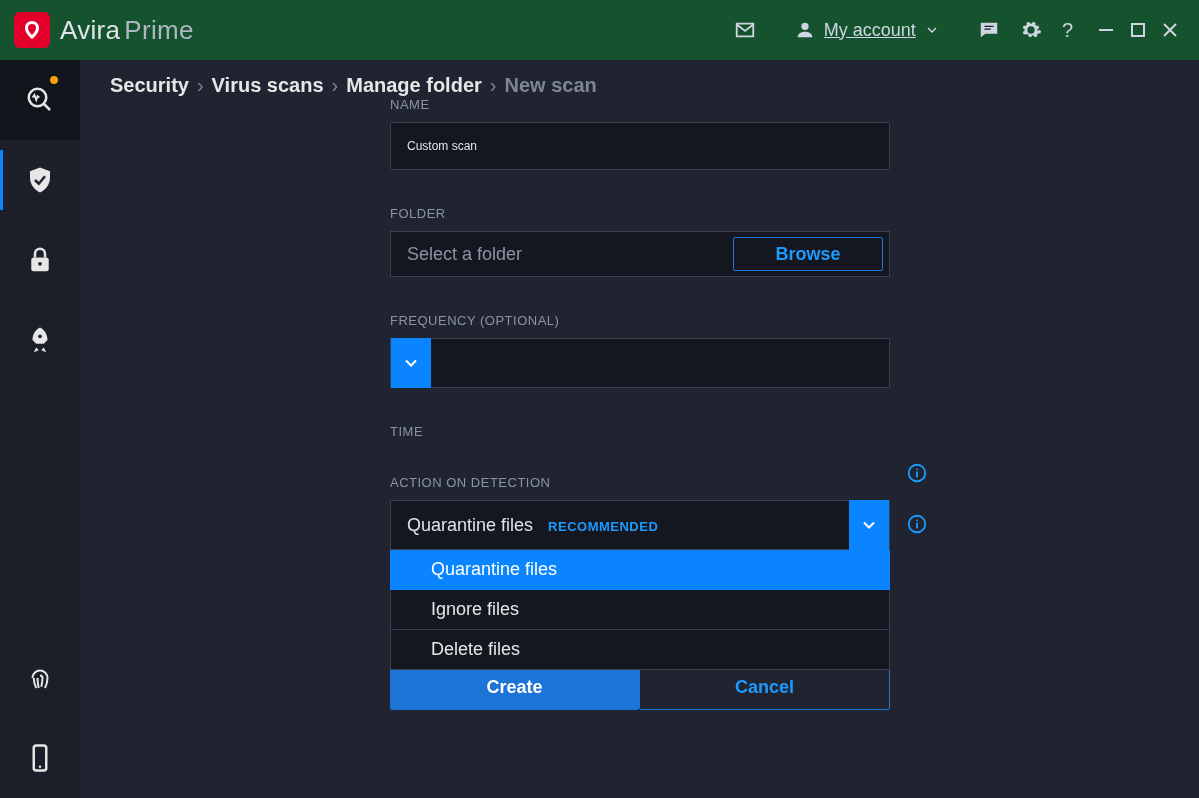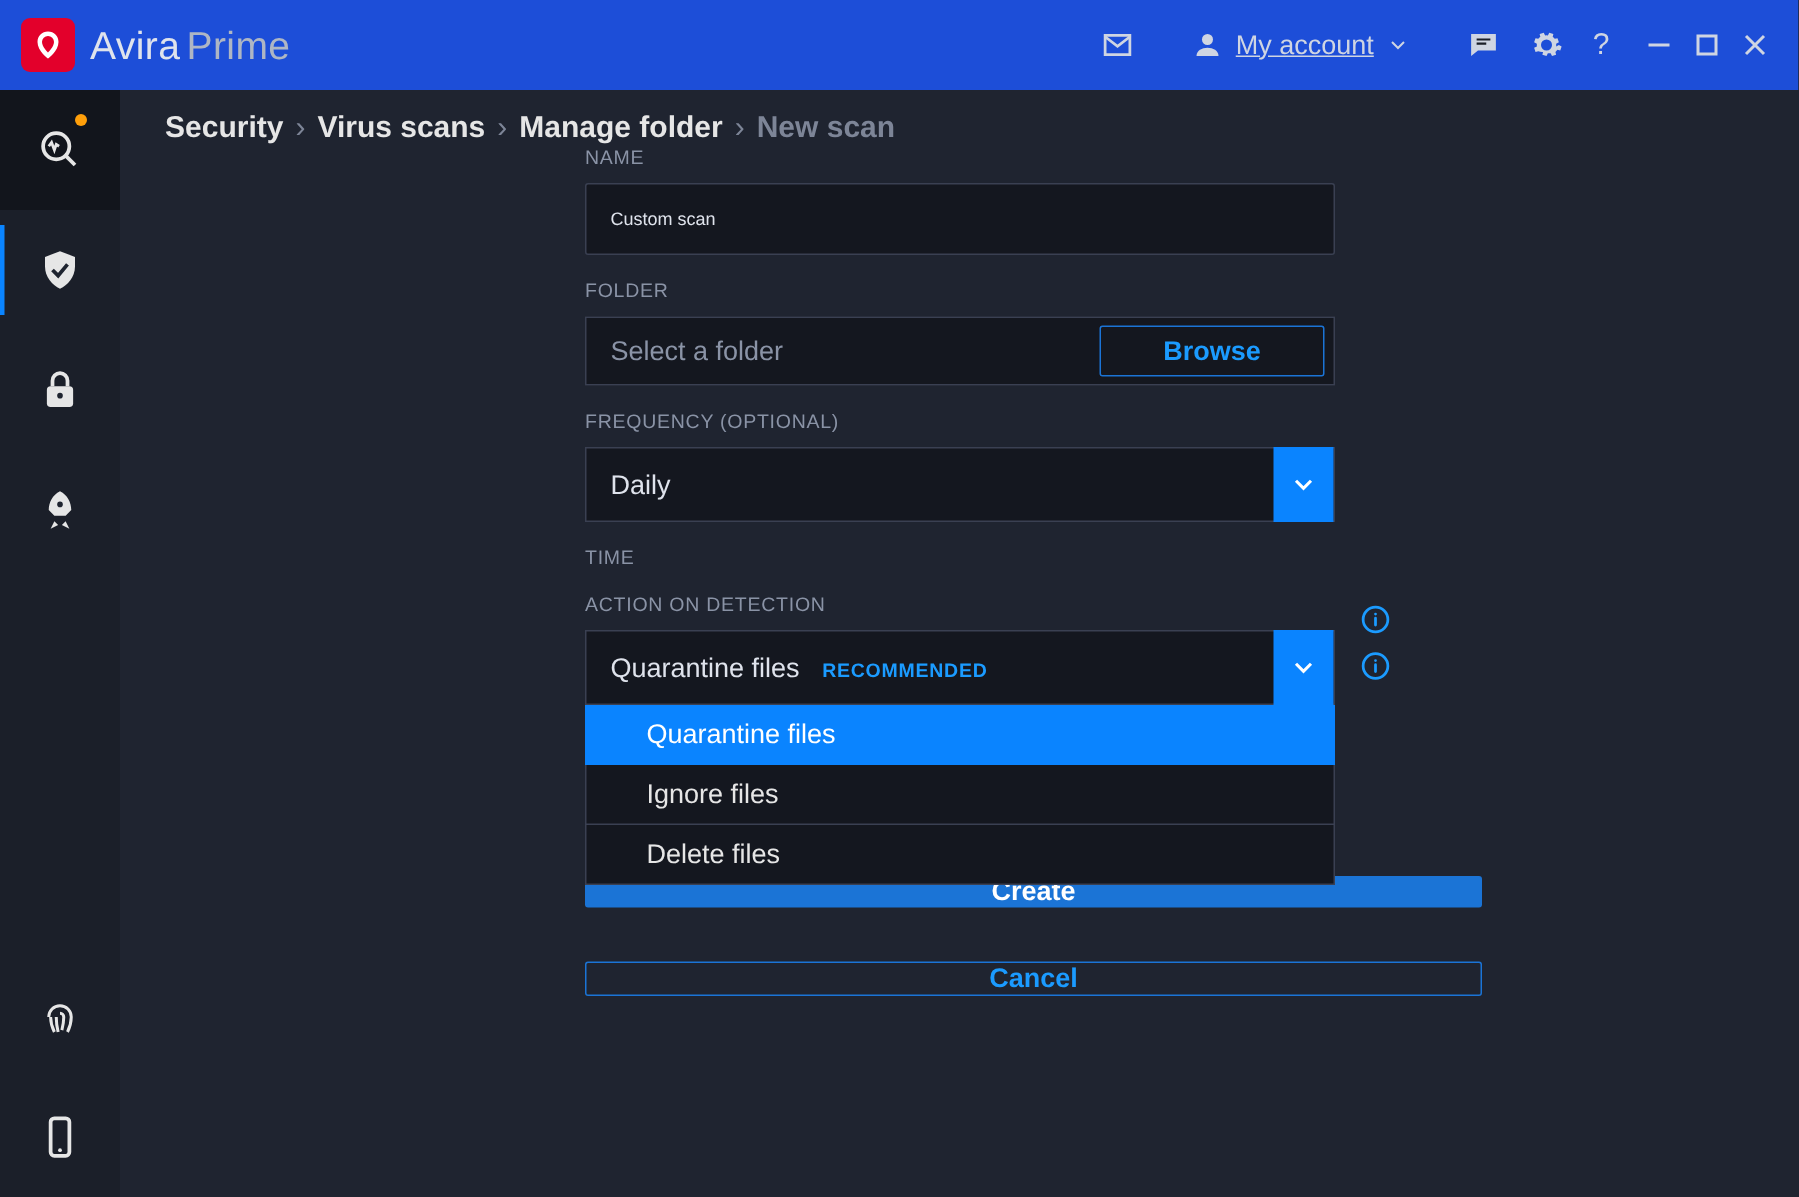--- a/index.html
+++ b/index.html
@@ -2,21 +2,21 @@
 <html><head>
 <meta charset="utf-8">
 <style>
   * { box-sizing: border-box; margin: 0; padding: 0; }
   html, body { width: 1199px; height: 798px; overflow: hidden; font-family: "Segoe UI", Arial, sans-serif; }
   body { background: #1f2430; color: #e6e6e6; }
 
   
   .titlebar {
     height: 60px;
-    background: #1d4ed8;
+    background: #14532d;
     display: flex;
     align-items: center;
     padding: 0 20px 0 14px;
   }
   .logo-block { display: flex; align-items: center; gap: 10px; }
   .logo-tile {
     width: 36px; height: 36px; background: #e3002b; border-radius: 6px;
     display: flex; align-items: center; justify-content: center;
   }
   .logo-tile svg { width: 24px; height: 24px; }
@@ -54,21 +54,21 @@
 
   
   .crumb { display:flex; align-items:center; gap: 8px; font-size: 20px; }
   .crumb a { color:#e6e6e6; cursor:pointer; font-weight:600; }
   .crumb .sep { color:#7d8597; }
   .crumb .current { color:#7d8597; font-weight:600; }
 
   
   .form-wrap { width: 560px; margin-left: 280px; position: relative; }
   .label { color:#8a93a6; font-size: 13px; letter-spacing:.5px; margin-bottom:10px; text-transform: uppercase; }
-  .field-row { margin-bottom: 16px; position: relative; }
+  .field-row { margin-bottom: 36px; position: relative; }
   .input-box {
     width: 500px; height: 48px; background:#14171f; border:1px solid #3a4052; border-radius:2px;
     display:flex; align-items:center; padding: 0 16px; font-size:18px; color:#dfe3ec;
   }
   .input-text { background:transparent; border:none; outline:none; color:#dfe3ec; font-size:12px; width:100%; }
 
   .folder-row { width:500px; height:46px; background:#14171f; border:1px solid #3a4052; display:flex; align-items:center; }
   .folder-ph { flex:1; padding:0 16px; color:#8a93a6; font-size:18px; }
   .browse-btn {
     width: 150px; height: 34px; margin-right:6px; border:1px solid #1b74d6; color:#1b9bff; background:transparent;
@@ -89,21 +89,21 @@
 
   
   .dd-panel { width:500px; border-top:none; }
   .dd-opt {
     height:40px; background:#14171f; border:1px solid #3a4052; border-top:none;
     padding:0 40px; display:flex; align-items:center; font-size:18px; color:#e6e6e6; cursor:pointer;
   }
   .dd-opt.selected { background:#0a84ff; border-color:#0a84ff; color:#fff; }
 
   
-  .btn-row { display:flex; gap: 36px; width:598px; position:relative; margin-top: 28px; flex-direction: column; }
+  .btn-row { display:flex; width:500px; position:relative; margin-top: 28px; }
   .btn-primary {
     flex:1; height:46px; background:#1b74d6; color:#fff; border:none; border-radius:2px;
     font-size:18px; font-weight:600; cursor:pointer;
   }
   .btn-secondary {
     flex:1; height:46px; background:transparent; color:#1b9bff; border:1px solid #1b74d6; border-radius:2px;
     font-size:18px; font-weight:600; cursor:pointer;
   }
 
   
@@ -239,21 +239,20 @@
         <div class="label">FOLDER</div>
         <div class="folder-row">
           <div class="folder-ph">Select a folder</div>
           <button class="browse-btn">Browse</button>
         </div>
       </div>
 
       <div class="field-row">
         <div class="label">FREQUENCY (OPTIONAL)</div>
         <div class="select-row">
-          <div class="select-val">Daily</div>
           <div class="select-chevron">
             <svg viewBox="0 0 24 24">
                 <path d="M6 9l6 6 6-6" fill="none" stroke="#fff" stroke-width="2.5"></path>
               </svg>
           </div>
         </div>
       </div>
 
       <div class="field-row">
         <div class="label">TIME</div>

